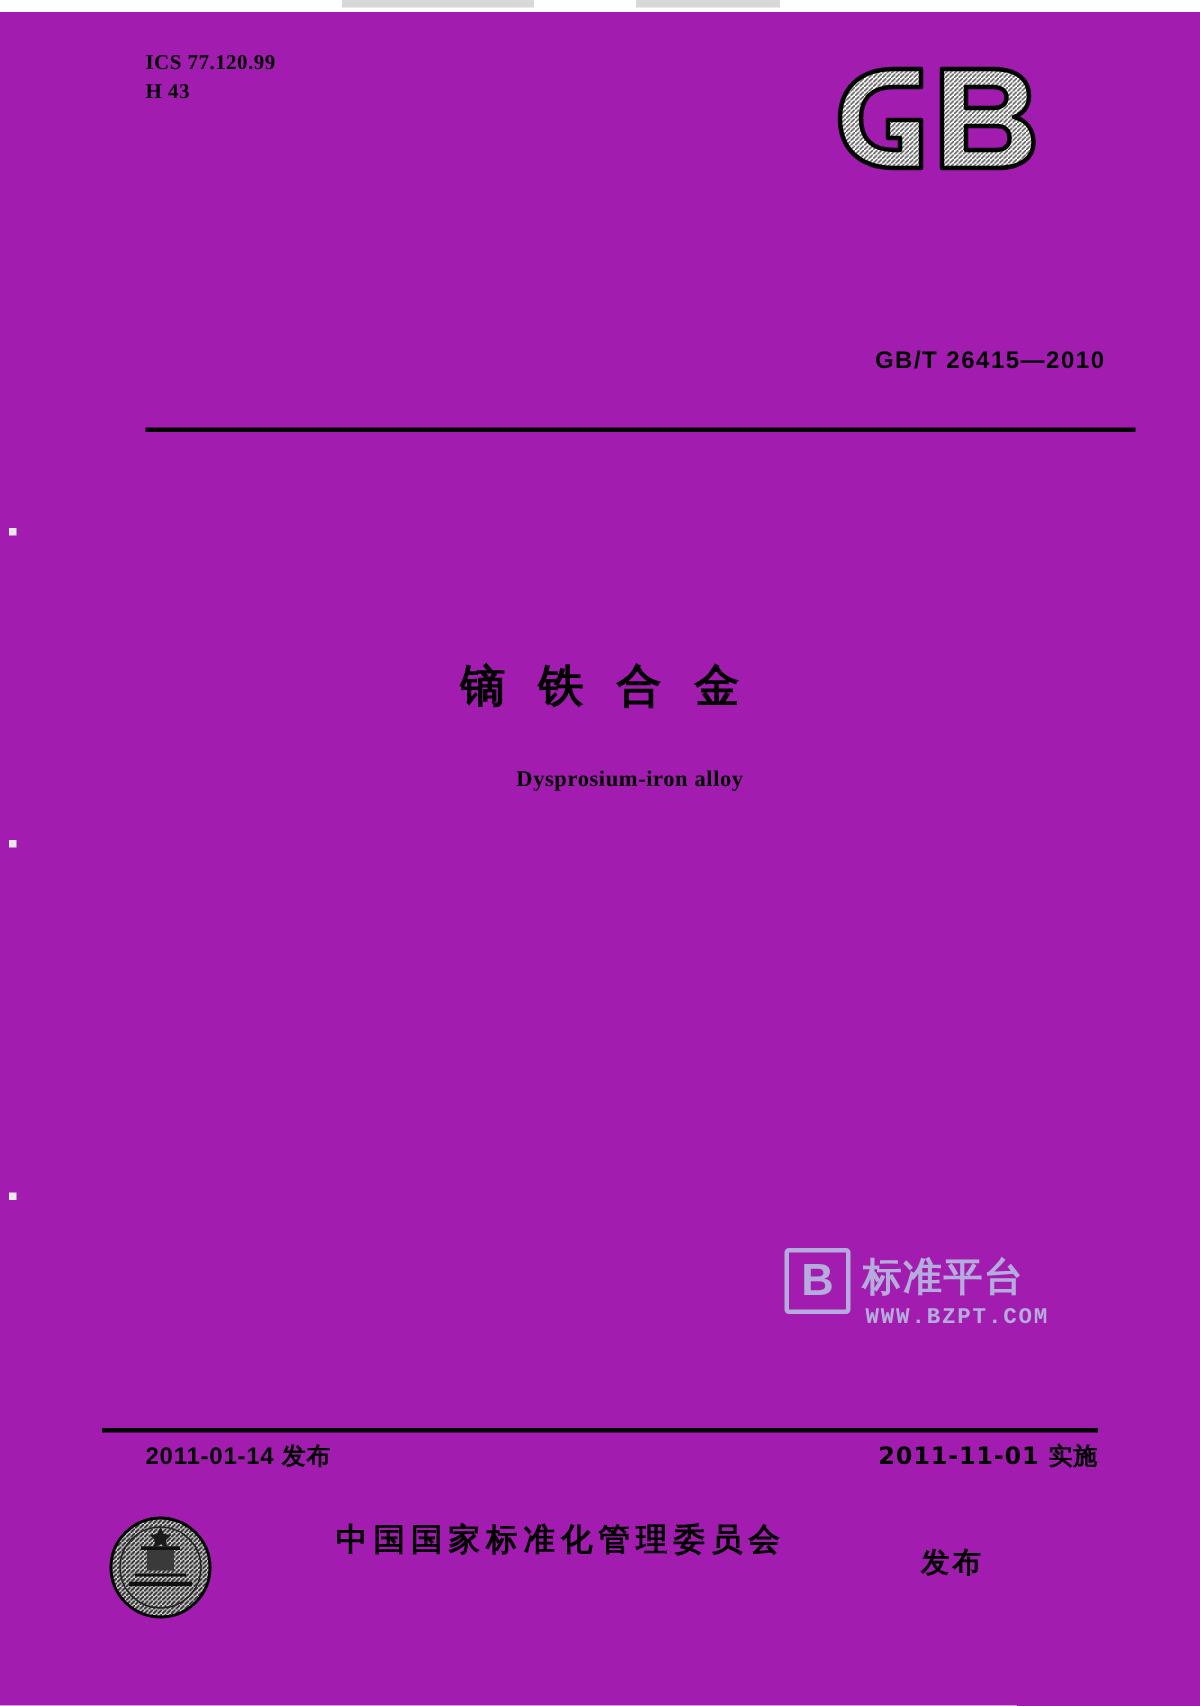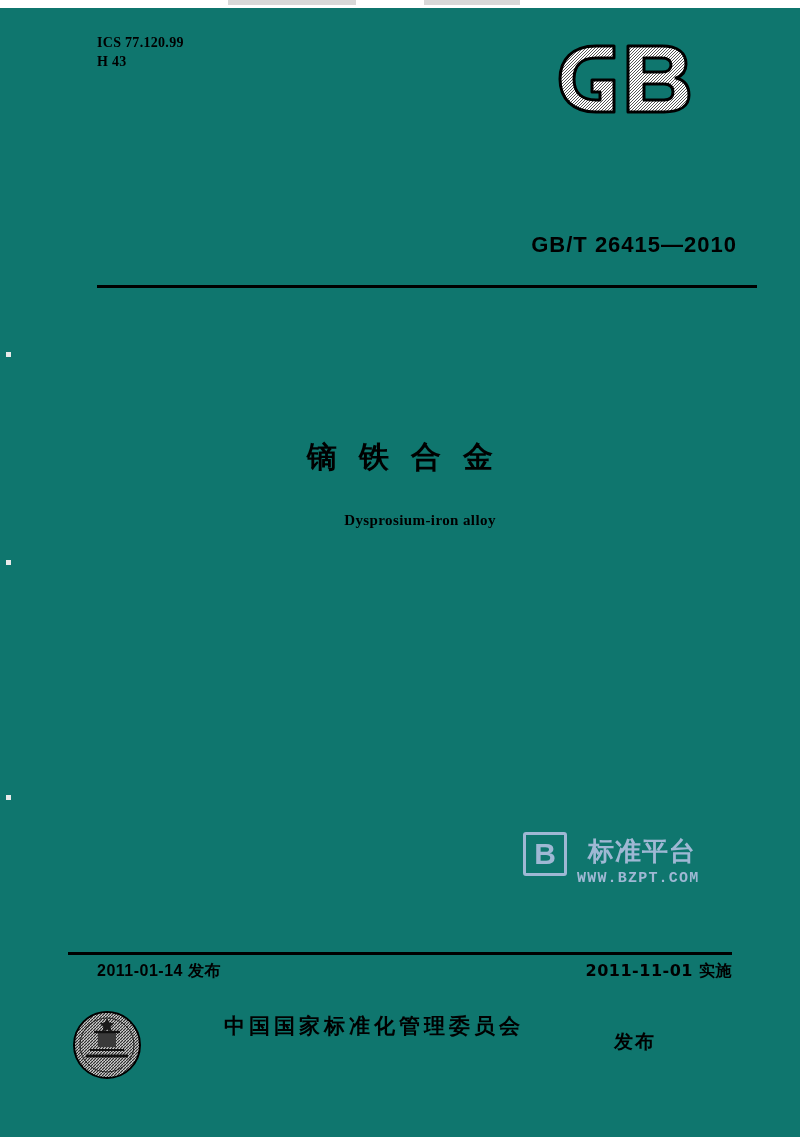--- a/index.html
+++ b/index.html
@@ -8,21 +8,21 @@
     background: #ffffff;
   }
   body {
     font-family: "Liberation Sans", sans-serif;
   }
   .page {
     position: relative;
     width: 800px;
     height: 1137px;
     margin: 0 auto;
-    background: #0f766e;
+    background: #a21caf;
     overflow: hidden;
   }
 
   
   .top-bar {
     position: absolute;
     top: 0;
     left: 0;
     width: 800px;
     height: 8px;
@@ -73,21 +73,21 @@
     white-space: nowrap;
   }
 
   
   .std-number {
     position: absolute;
     right: 63px;
     top: 232px;
     font-family: "Liberation Sans", sans-serif;
     font-weight: bold;
-    font-size: 22px;
+    font-size: 16px;
     letter-spacing: 1px;
     color: #000;
   }
 
   
   .hr-top {
     position: absolute;
     left: 97px;
     top: 285px;
     width: 660px;
@@ -150,21 +150,20 @@
   }
   .wm-text {
     position: absolute;
     left: 52px;
     top: 2px;
     color: #b9c4e6;
     font-family: "DejaVu Sans", "Liberation Sans", sans-serif;
     font-weight: bold;
     font-size: 26px;
     letter-spacing: 1px;
-    margin-left: 13px;
   }
   .wm-url {
     position: absolute;
     left: 54px;
     top: 38px;
     color: #b9c4e6;
     font-family: Liberation Mono, monospace;
     font-weight: bold;
     font-size: 15px;
     letter-spacing: 1.2px;

